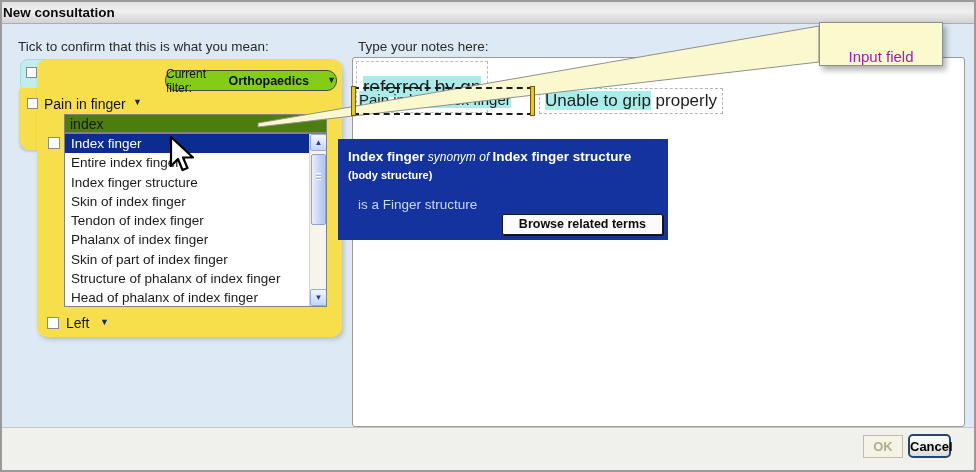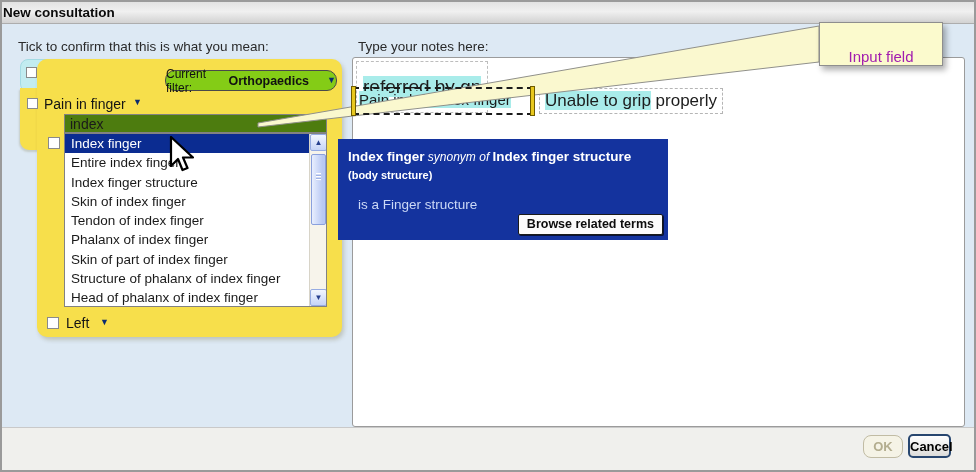--- a/index.html
+++ b/index.html
@@ -142,21 +142,21 @@
   .tooltip {
     position:absolute; left:336px; top:137px; width:330px; height:101px; z-index:20;
     background:#14339e; color:#ffffff; padding:8px 10px;
   }
   .tooltip .t-term   { font-size:13.5px; font-weight:bold; }
   .tooltip .t-rel    { font-size:12px;  font-style:italic; }
   .tooltip .t-target { font-size:13.5px; font-weight:bold; }
   .tooltip .t-qual   { font-size:11px;  font-weight:bold; }
   .tooltip .t-isa    { font-size:13.5px; color:#ccd9f6; margin:14px 0 0 10px; }
   .browse-btn {
-    position:absolute; right:5px; bottom:5px; height:21px; padding:0 8px;
+    position:absolute; right:5px; bottom:5px; height:21px; padding:0 16px;
     background:#fbfbfb; border:1px solid #1a1a1a; border-radius:2px;
     font-family:"Liberation Sans", sans-serif;
     font-size:12.5px; font-weight:bold; color:#0d0d0d;
     box-shadow:1px 1px 0 rgba(0,0,0,0.65); line-height:19px;
   }
 
   
   .beam-svg { position:absolute; left:0; top:0; z-index:30; pointer-events:none; }
   .callout {
     position:absolute; left:817px; top:20px; width:124px; height:44px; z-index:40;
@@ -171,21 +171,21 @@
   
   .btn { position:absolute; font-family:"Liberation Sans", sans-serif;
          font-size:13px; font-weight:bold; cursor:default; }
   #no-match-btn {
     left:18px; top:434px; width:105px; height:24px;
     background:linear-gradient(#ffffff,#e6e6e2);
     border:2px solid #37508b; border-radius:5px; color:#111;
   }
   #ok-btn {
     left:861px; top:433px; width:40px; height:23px;
-    background:#f5f3e6; border:1px solid #c1bca4; border-radius:8px; color:#b3ad8f;
+    background:#f5f3e6; border:1px solid #c1bca4; border-radius:0; color:#b3ad8f;
   }
   #cancel-btn {
     left:906px; top:432px; width:43px; height:24px;
     background:linear-gradient(#fefefe,#dcdcda);
     border:2px solid #27466f; border-radius:5px; color:#000;
   }
 </style>
 </head>
 <body>
 

